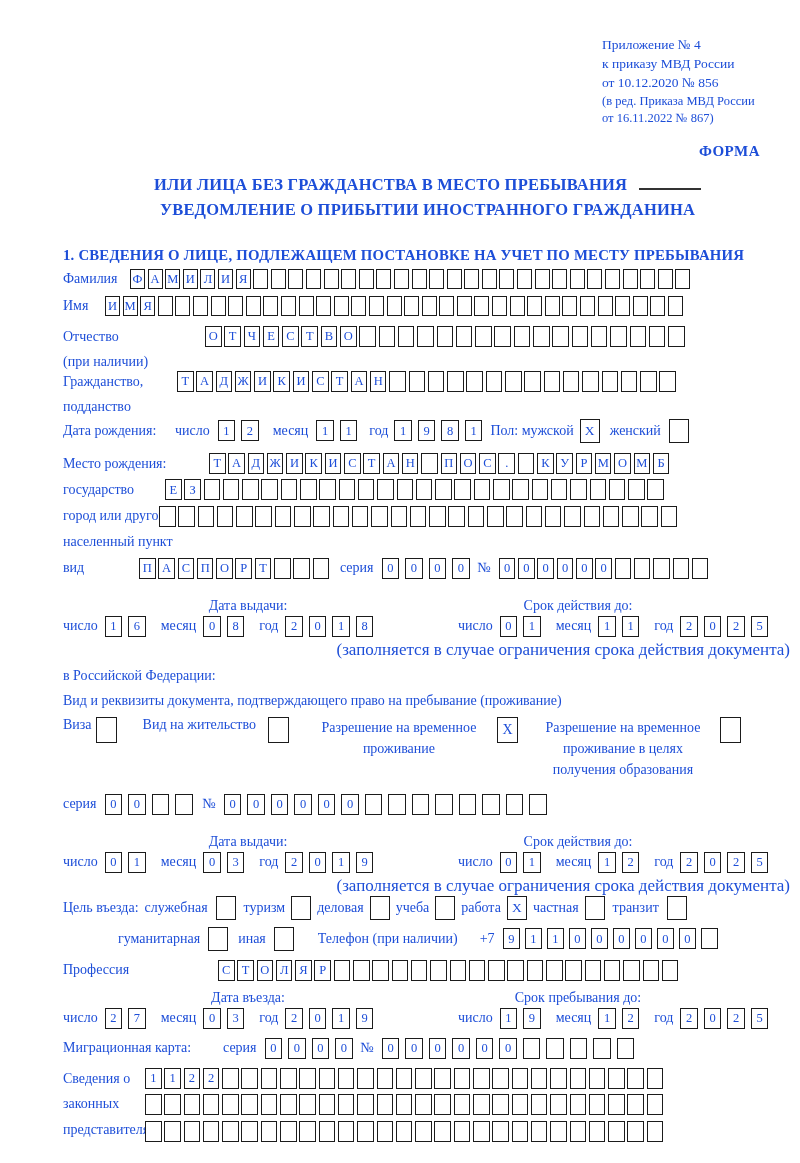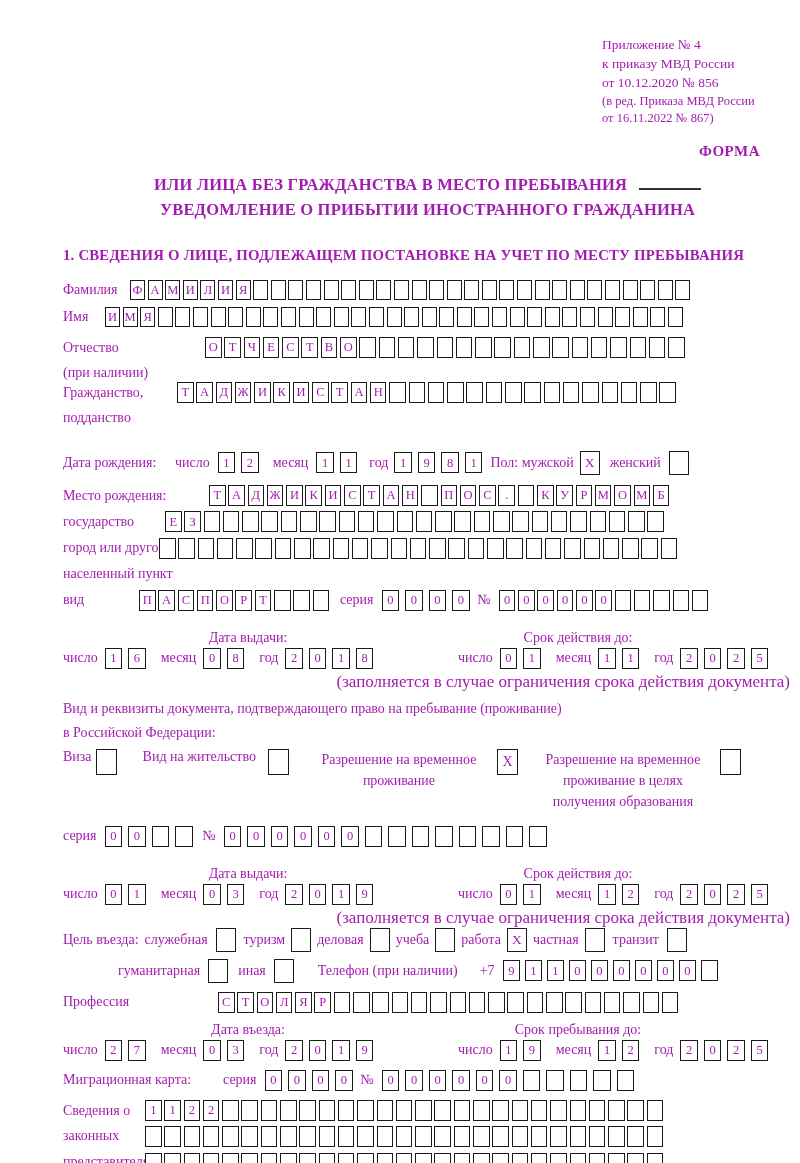--- a/index.html
+++ b/index.html
@@ -1,18 +1,18 @@
 <!DOCTYPE html>
 <html><head>
 <meta charset="utf-8">
 <style>
   * { box-sizing: border-box; }
   html, body { margin: 0; padding: 0; background: #ffffff; }
   .page {
-    width: 800px; height: 1163px; background: #fff; color: #a21caf;
+    width: 800px; height: 1163px; background: #fff; color: #1d4ed8;
     font-family: "Liberation Serif", "DejaVu Serif", serif;
     padding: 36px 8px 10px 63px; overflow: hidden; position: relative;
   }
   .lbl { font-size: 14px; flex: none; white-space: nowrap; }
   .row { display: flex; align-items: center; white-space: nowrap; }
   .rowtop { display: flex; align-items: flex-start; white-space: nowrap; }
 
   
   .grid { display: inline-flex; flex: none; }
   .cell {
@@ -75,21 +75,21 @@
 
   <div class="title">
     <div>
       <span>ИЛИ ЛИЦА БЕЗ ГРАЖДАНСТВА В МЕСТО ПРЕБЫВАНИЯ</span><span class="blankline"></span>
     </div>
     <div>УВЕДОМЛЕНИЕ О ПРИБЫТИИ ИНОСТРАННОГО ГРАЖДАНИНА</div>
   </div>
 
   <div class="sec">1. СВЕДЕНИЯ О ЛИЦЕ, ПОДЛЕЖАЩЕМ ПОСТАНОВКЕ НА УЧЕТ ПО МЕСТУ ПРЕБЫВАНИЯ</div>
 
-  <div class="row" style="margin-top:16px">
+  <div class="row" style="margin-top:5px">
     <span class="lbl" style="width:67px">Фамилия</span>
     <span class="grid sm">
         <span class="cell">Ф</span>
         <span class="cell">А</span>
         <span class="cell">М</span>
         <span class="cell">И</span>
         <span class="cell">Л</span>
         <span class="cell">И</span>
         <span class="cell">Я</span>
         <span class="cell"></span>
@@ -221,21 +221,21 @@
         <span class="cell"></span>
         <span class="cell"></span>
         <span class="cell"></span>
         <span class="cell"></span>
         <span class="cell"></span>
         <span class="cell"></span>
         <span class="cell"></span>
       </span>
   </div>
 
-  <div class="row" style="margin-top:21px">
+  <div class="row" style="margin-top:0">
     <span class="lbl" style="width:112px">Дата рождения:</span>
     <span class="lbl mr8">число</span>
     <span class="grid sp">
         <span class="cell">1</span>
         <span class="cell">2</span>
       </span>
     <span class="lbl mr8 ml8">месяц</span>
     <span class="grid sp">
         <span class="cell">1</span>
         <span class="cell">1</span>
@@ -428,22 +428,22 @@
       <span class="grid sp">
           <span class="cell">2</span>
           <span class="cell">0</span>
           <span class="cell">2</span>
           <span class="cell">5</span>
         </span>
     </span>
   </div>
   <div class="note-r">(заполняется в случае ограничения срока действия документа)</div>
 
+  <div class="lbl" style="margin-top:8px; font-size:14px">в Российской Федерации:</div>
   <div class="lbl" style="margin-top:9px; font-size:14px">Вид и реквизиты документа, подтверждающего право на пребывание (проживание)</div>
-  <div class="lbl" style="margin-top:8px; font-size:14px">в Российской Федерации:</div>
 
   <div class="permits">
     <span class="txt">Виза</span>
     <span class="grid cbl" style="margin-left:4px">
         <span class="cell"></span>
       </span>
     <span class="txt" style="margin-left:26px">Вид на жительство</span>
     <span class="grid cbl" style="margin-left:12px">
         <span class="cell"></span>
       </span>

